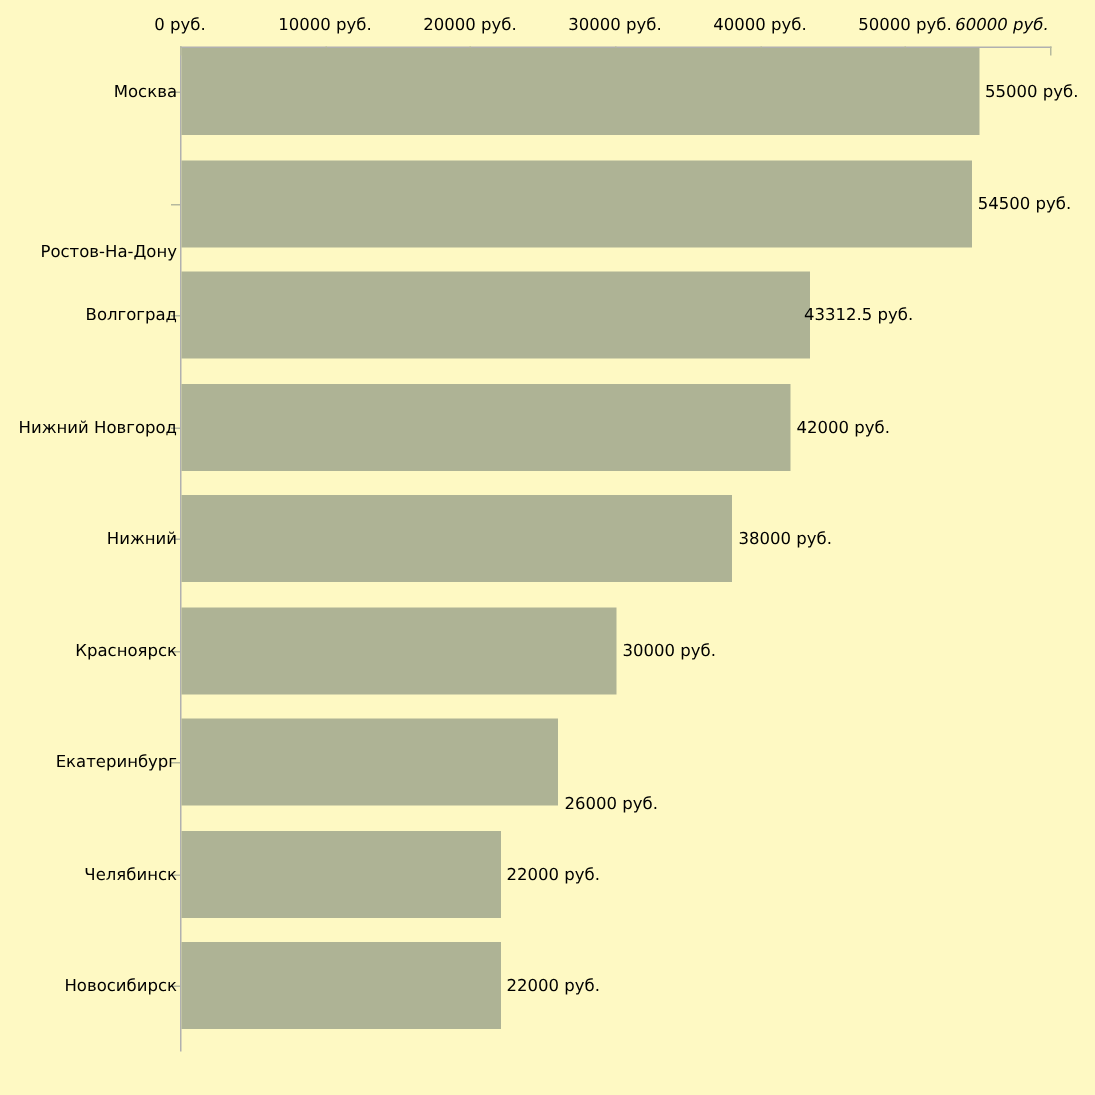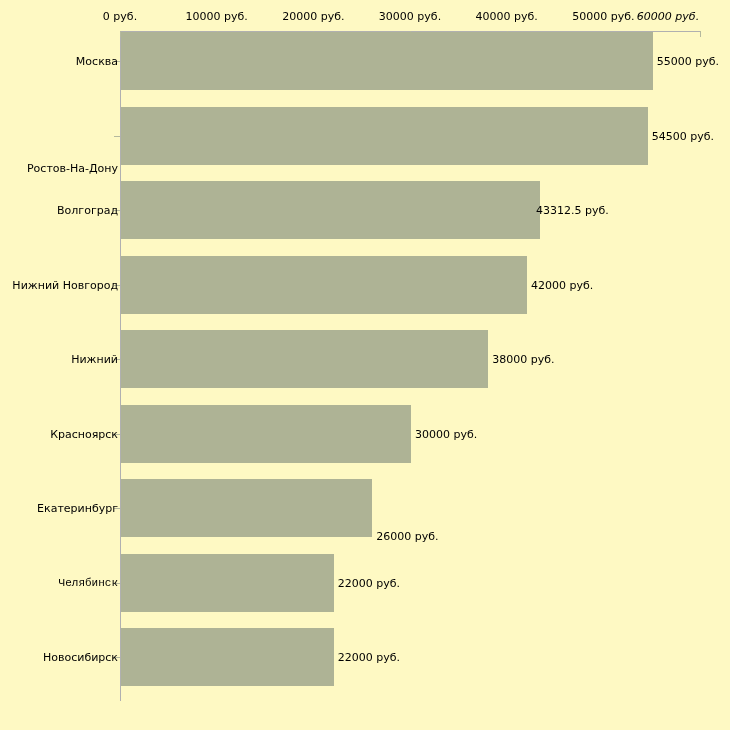--- a/index.html
+++ b/index.html
@@ -128,21 +128,21 @@
       <div class="ycat-label" style="top: 210px;">Волгоград</div>
       <div class="ytick" style="top: 285px;"></div>
       <div class="ycat-label" style="top: 284.5px;">Нижний Новгород</div>
       <div class="ytick" style="top: 359px;"></div>
       <div class="ycat-label" style="top: 359px;">Нижний</div>
       <div class="ytick" style="top: 434px;"></div>
       <div class="ycat-label" style="top: 433.5px;">Красноярск</div>
       <div class="ytick" style="top: 508px;"></div>
       <div class="ycat-label" style="top: 508px;">Екатеринбург</div>
       <div class="ytick" style="top: 583px;"></div>
-      <div class="ycat-label" style="top: 582.5px; font-family: Liberation Mono, monospace;">Челябинск</div>
+      <div class="ycat-label" style="top: 582.5px;">Челябинск</div>
       <div class="ytick" style="top: 657px;"></div>
       <div class="ycat-label" style="top: 657px;">Новосибирск</div>
     </div>
   <div id="bars-layer">
       <div class="bar" title="Москва: 55000 руб." style="top: 32px; width: 531.667px; height: 58px; background: rgb(174, 179, 149);"></div>
       <div class="bar-value-label" style="left: 656.667px; top: 61px;">55000 руб.</div>
       <div class="bar" title="Ростов-На-Дону: 54500 руб." style="top: 106.5px; width: 526.833px; height: 58px; background: rgb(174, 179, 149);"></div>
       <div class="bar-value-label" style="left: 651.833px; top: 135.5px;">54500 руб.</div>
       <div class="bar" title="Волгоград: 43312.5 руб." style="top: 181px; width: 418.688px; height: 58px; background: rgb(174, 179, 149);"></div>
       <div class="bar-value-label" style="left: 536px; top: 210px;">43312.5 руб.</div>

